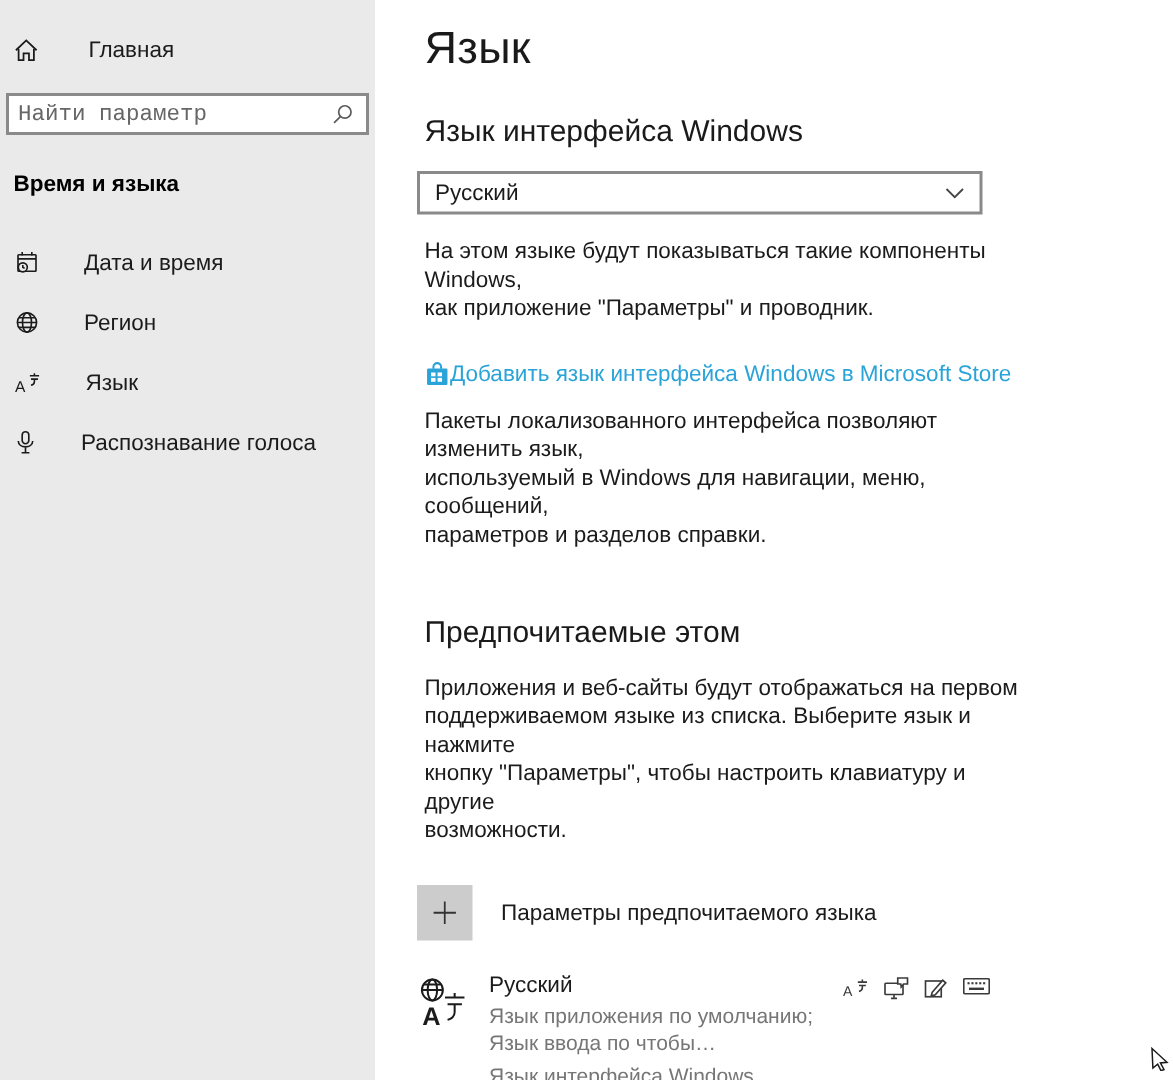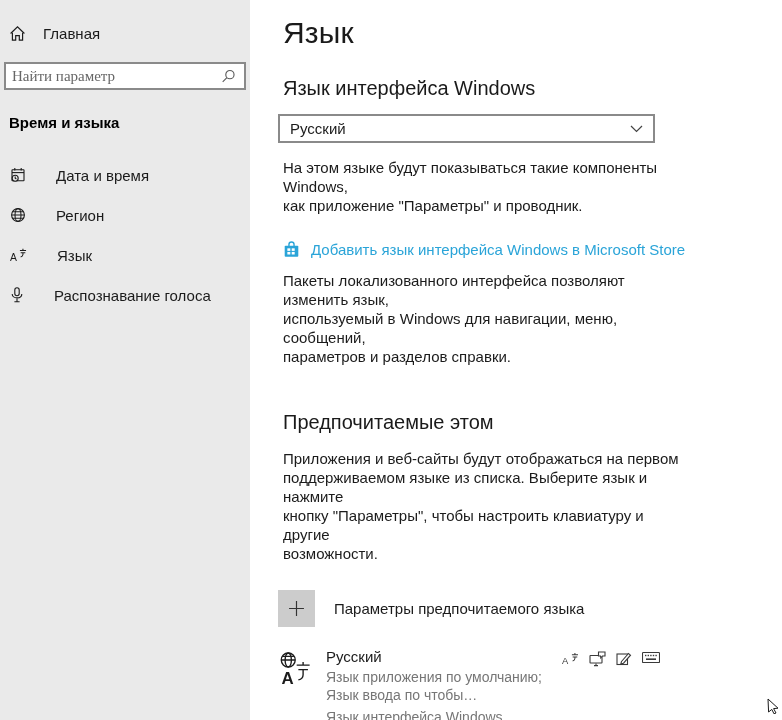--- a/index.html
+++ b/index.html
@@ -13,32 +13,32 @@
     font-size:15px;
   }
   svg { display:block; }
 
   
   .sidebar {
     position:absolute; left:0; top:0; width:250px; height:720px;
     background:#eaeaea;
   }
   .home-row {
-    display:flex; align-items:flex-end; gap:17px;
+    display:flex; align-items:flex-end; gap:33px;
     margin:25px 0 14px 9px; cursor:default;
   }
   .home-row .label { font-size:15px; }
   .search-box {
     margin:20px 4px 0 4px; height:28px; background:#ffffff;
     border:2px solid #8a8a8a;
     display:flex; align-items:center;
   }
   .search-box input {
     flex:1; border:none; outline:none; background:transparent;
-    font-family:Liberation Serif, serif; font-size:15px; padding:0 6px; color:#333;
+    font-family:Liberation Mono, monospace; font-size:15px; padding:0 6px; color:#333;
   }
   .search-box input::placeholder { color:#666; }
   .search-icon-wrap { padding:0 8px 0 4px; }
   .sidebar-section-title {
     margin:24px 0 0 9px; font-weight:bold; font-size:15px; color:#000;
   }
   .nav { margin-top:24px; }
   .nav-item {
     height:40px; display:flex; align-items:center; gap:30px;
     padding-left:10px; font-size:15px; cursor:default;
@@ -56,21 +56,21 @@
     border:2px solid #8a8a8a; background:#fff;
     display:flex; align-items:center; padding:0 10px;
     font-size:15px; cursor:default;
   }
   .dropdown .dd-value { flex:1; }
   .desc {
     width:402px; margin-top:15px; font-size:15px; line-height:1.27;
     white-space:pre-line; color:#1b1b1b;
   }
   .store-link-row {
-    display:flex; align-items:center; gap:11px; margin-top:25px; cursor:pointer;
+    display:flex; align-items:center; margin-top:25px; cursor:pointer;
   }
   .link-text { font-size:15px; line-height:1.3; }
   .note { margin-top:11px; }
 
   .preferred-title { margin-top:45px; }
   .add-lang {
     display:flex; align-items:center; gap:19px; margin-top:27px;
     margin-left:-5px; cursor:pointer; width:360px;
   }
   .plus-box {

